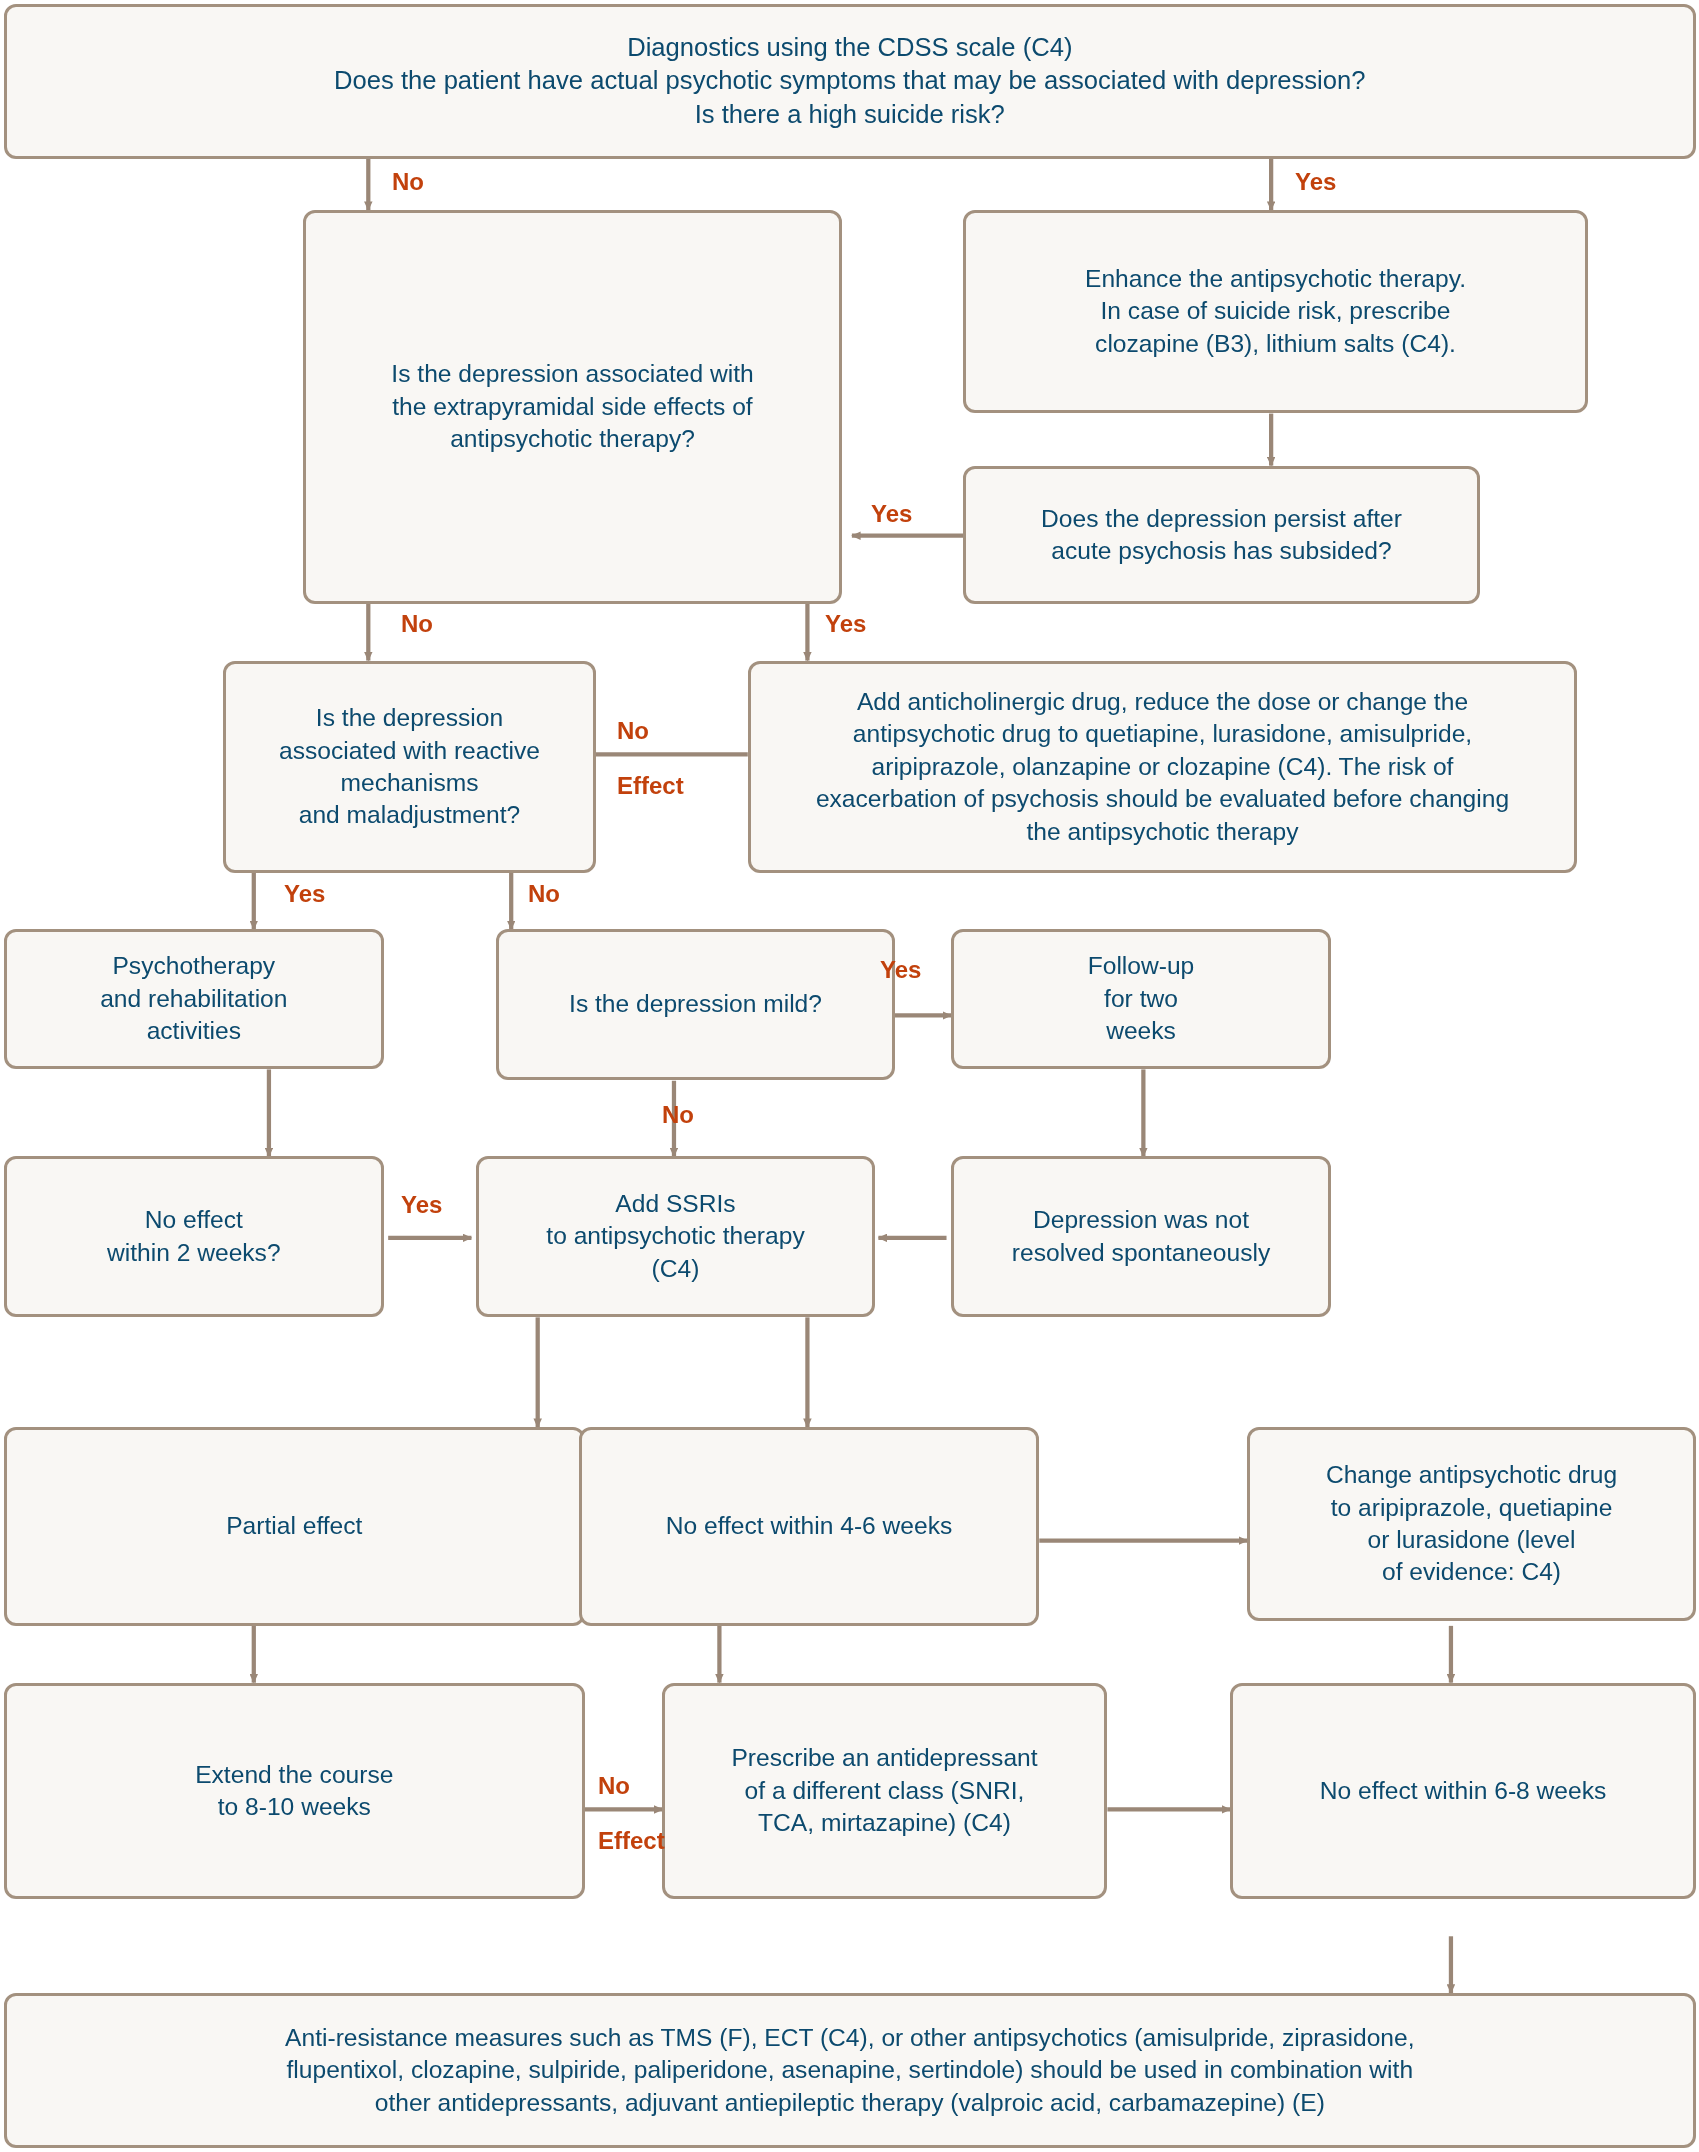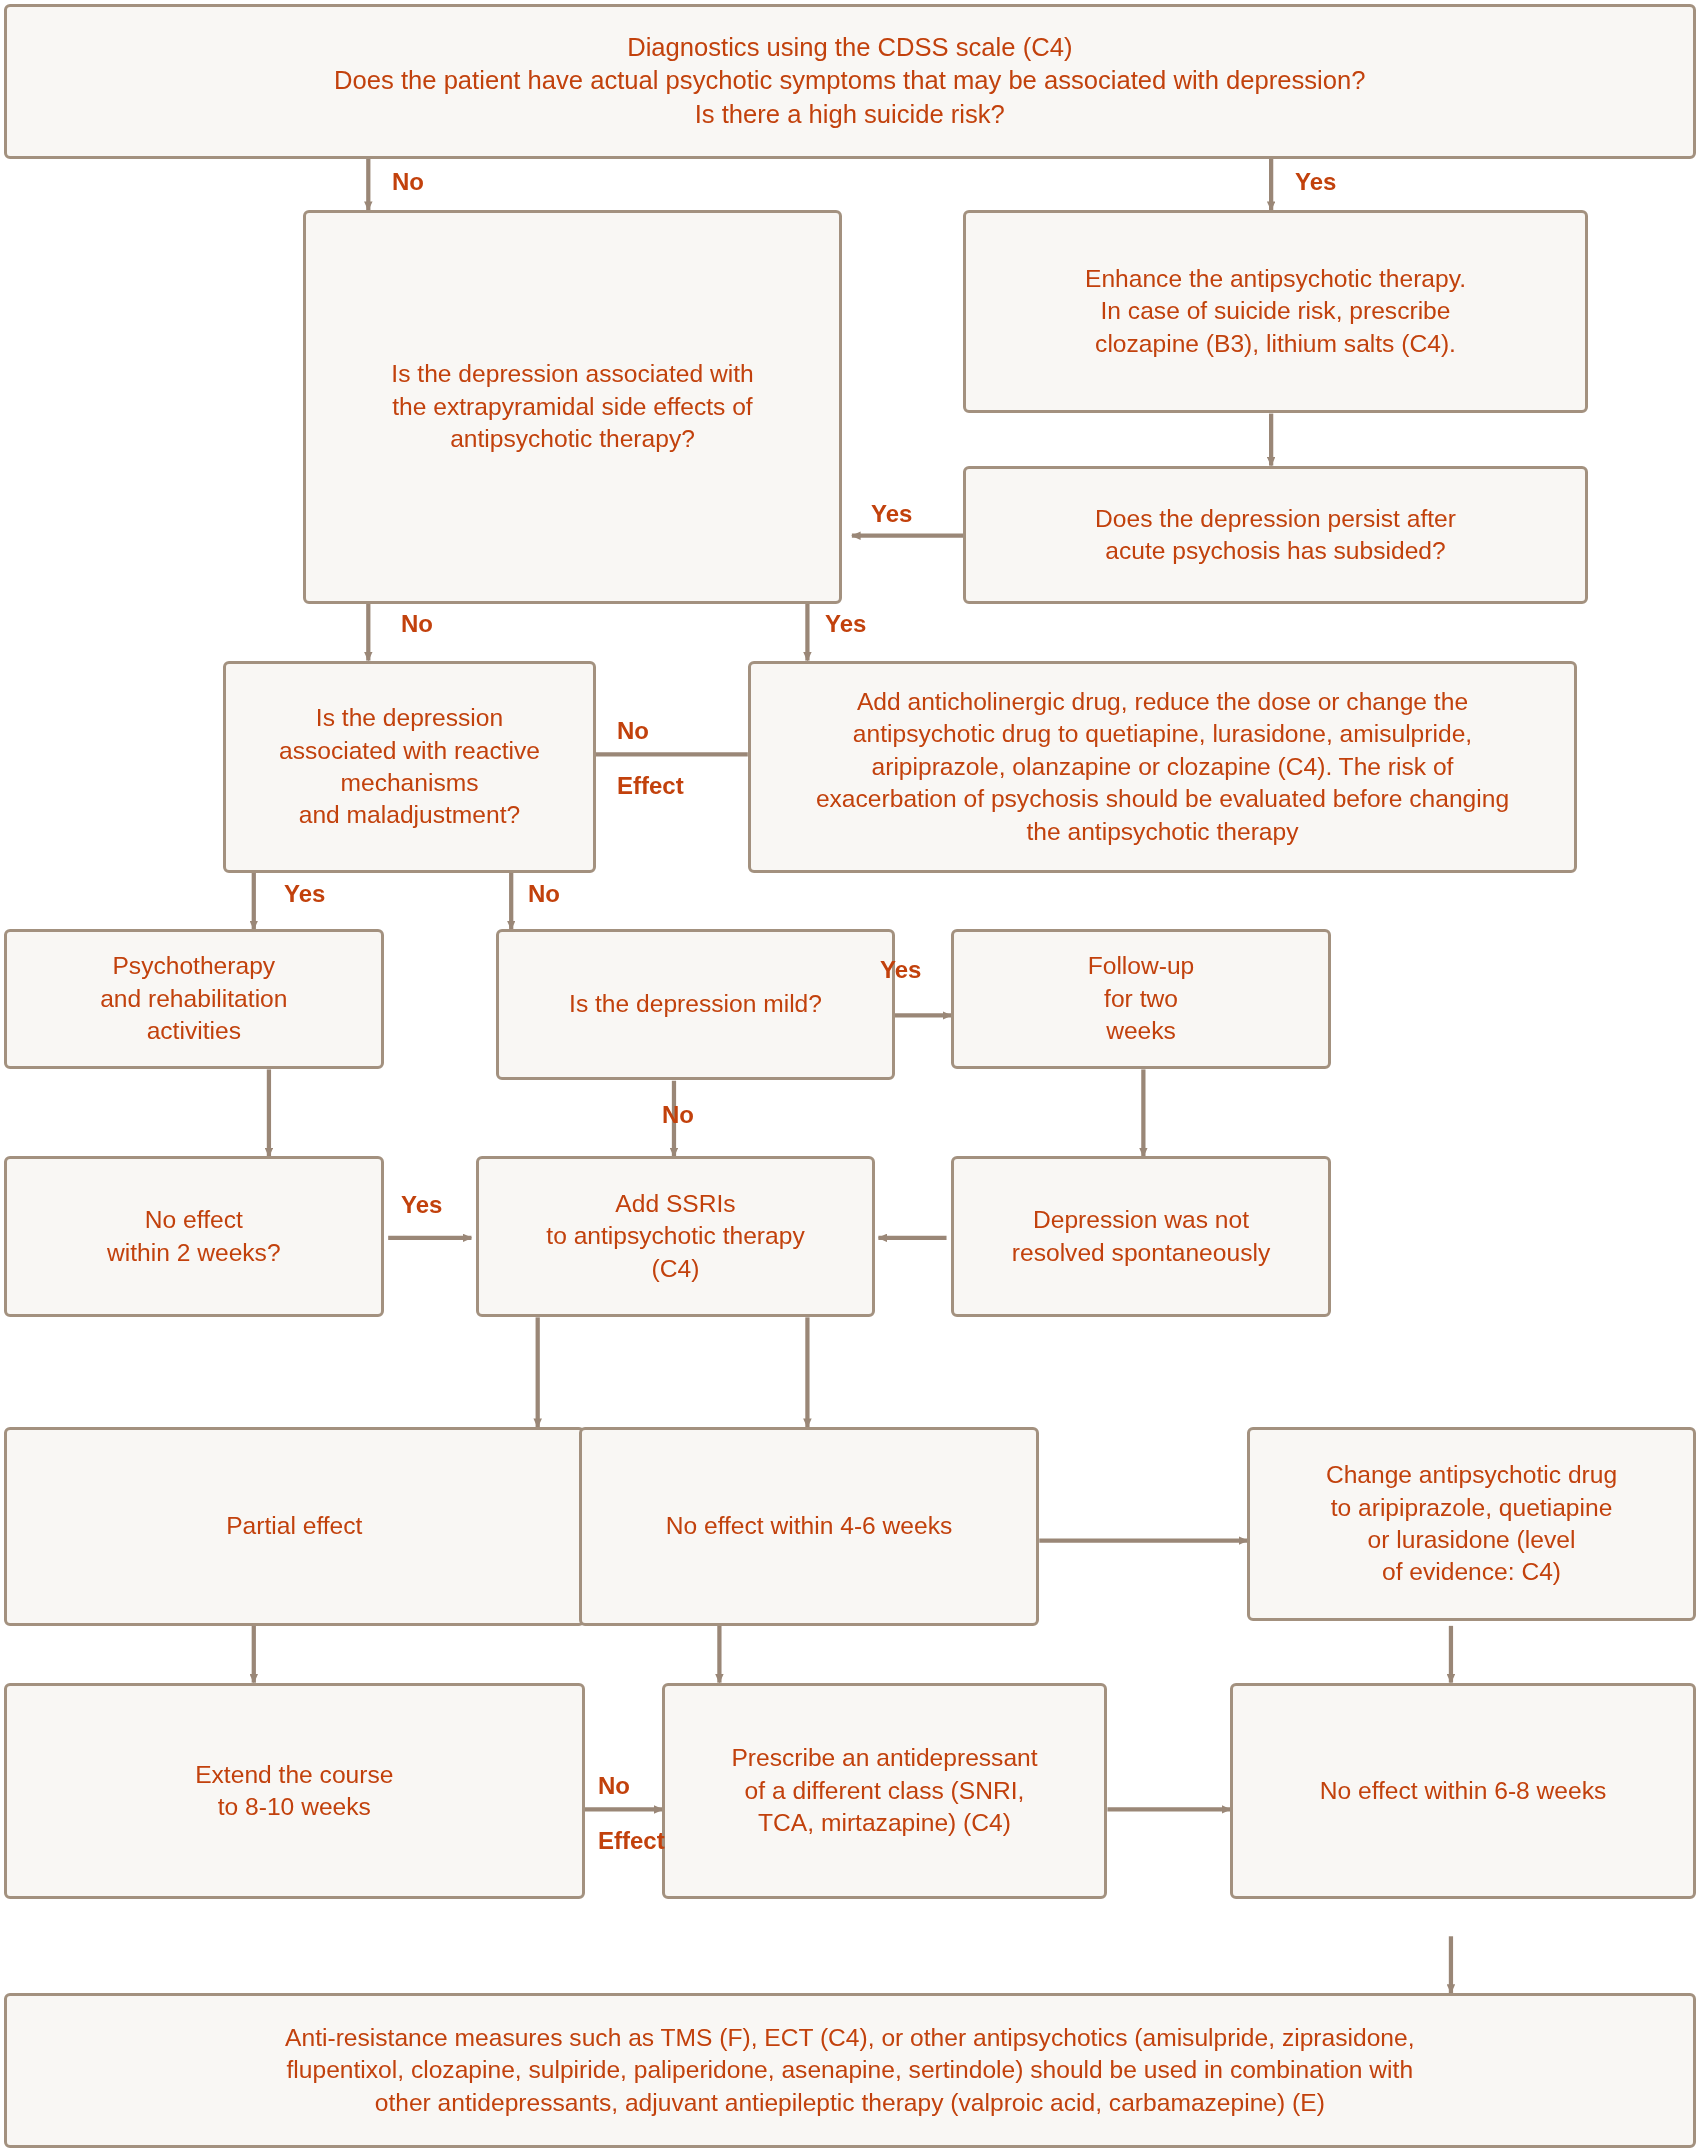--- a/index.html
+++ b/index.html
@@ -15,26 +15,26 @@
     width: 1700px;
     height: 2153px;
     background: #ffffff;
     overflow: hidden;
   }
   .node {
     position: absolute;
     box-sizing: border-box;
     background: #f9f7f4;
     border: 3.8px solid #a3917f;
-    border-radius: 6px;
+    border-radius: 12px;
     display: flex;
     align-items: center;
     justify-content: center;
     text-align: center;
-    color: #c2410c;
+    color: #0c4a6e;
     font-size: 24.6px;
     line-height: 1.32;
     padding: 5.7px 13.2px;
     white-space: pre-line;
   }
   .node.big   { font-size: 25.6px; }
   .edge-label {
     position: absolute;
     color: #c2410c;
     font-weight: bold;
@@ -125,21 +125,21 @@
 the extrapyramidal side effects of
 antipsychotic therapy?</span>
   </div>
 
   <div class="node" style="left:963px; top:210px; width:625px; height:203px;">
     <span>Enhance the antipsychotic therapy.
 In case of suicide risk, prescribe
 clozapine (B3), lithium salts (C4).</span>
   </div>
 
-  <div class="node" style="left:963px; top:466px; width:625px; height:138px;">
+  <div class="node" style="left:963px; top:466px; width:517px; height:138px;">
     <span>Does the depression persist after
 acute psychosis has subsided?</span>
   </div>
 
   <div class="node" style="left:185px; top:661px; width:373px; height:212px;margin-left:38px;">
     <span>Is the depression
 associated with reactive
 mechanisms
 and maladjustment?</span>
   </div>

